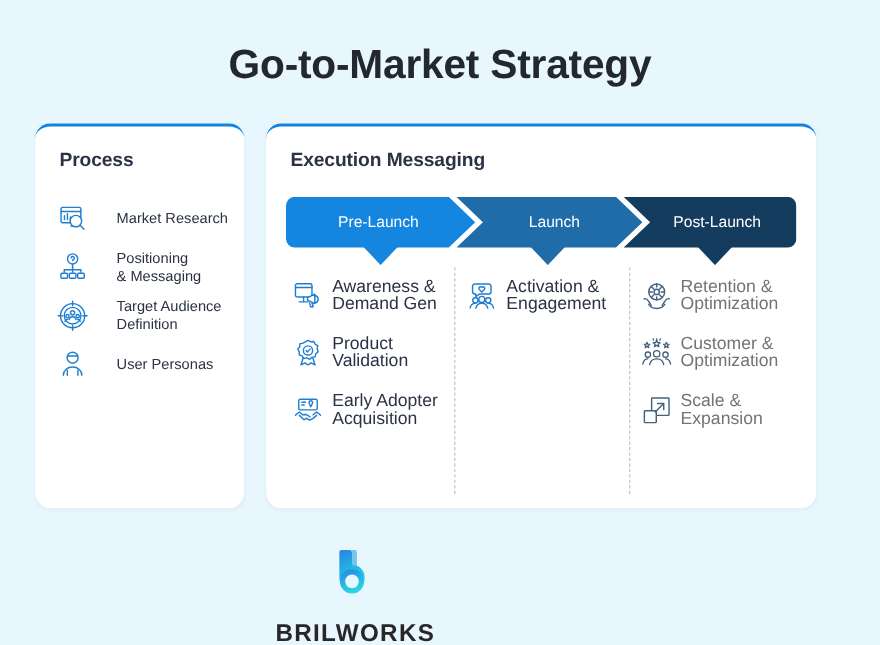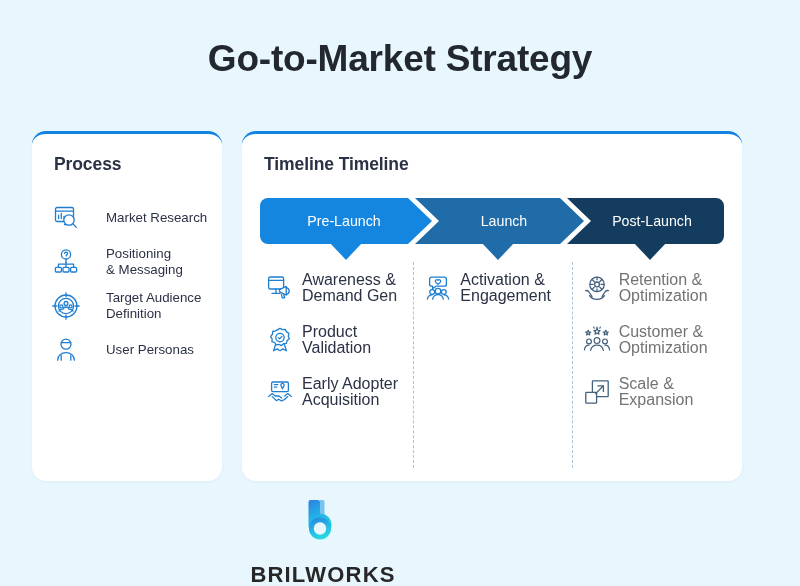--- a/index.html
+++ b/index.html
@@ -29,21 +29,20 @@
     letter-spacing: -0.2px;
   }
 
   
   .card {
     position: absolute;
     background: #ffffff;
     border-radius: 14px;
     border-top: 3px solid #1383e2;
     box-shadow: 0 1px 3px rgba(30,60,90,0.05);
-    margin-top: 19px;
   }
 
   #process-card {
     left: 32px;
     top: 112px;
     width: 190px;
     height: 350px;
   }
 
   #timeline-card {
@@ -230,21 +229,21 @@
           <path d="M9.2 24.2v-4.6M18.8 24.2v-4.6"></path>
         </svg>
       </span>
       <span class="label">User Personas</span>
     </div>
 
   </div>
 </div>
 
 <div class="card" id="timeline-card">
-  <div class="card-heading">Timeline Timeline</div>
+  <div class="card-heading">Execution Messaging</div>
 
   <div class="chevron-strip">
     <svg class="chev-svg" width="464" height="62" viewBox="0 0 464 62">
 
       <path d="M8 0 H148 L172 23 L148 46 H8 A8 8 0 0 1 0 38 V8 A8 8 0 0 1 8 0 Z" fill="#1486e0"></path>
       <path d="M70 45 H102 L86 62 Z" fill="#1486e0"></path>
 
       <path d="M155 0 H300 L324 23 L300 46 H155 L179 23 Z" fill="#1f6ca8"></path>
       <path d="M222 45 H254 L238 62 Z" fill="#1f6ca8"></path>
 

